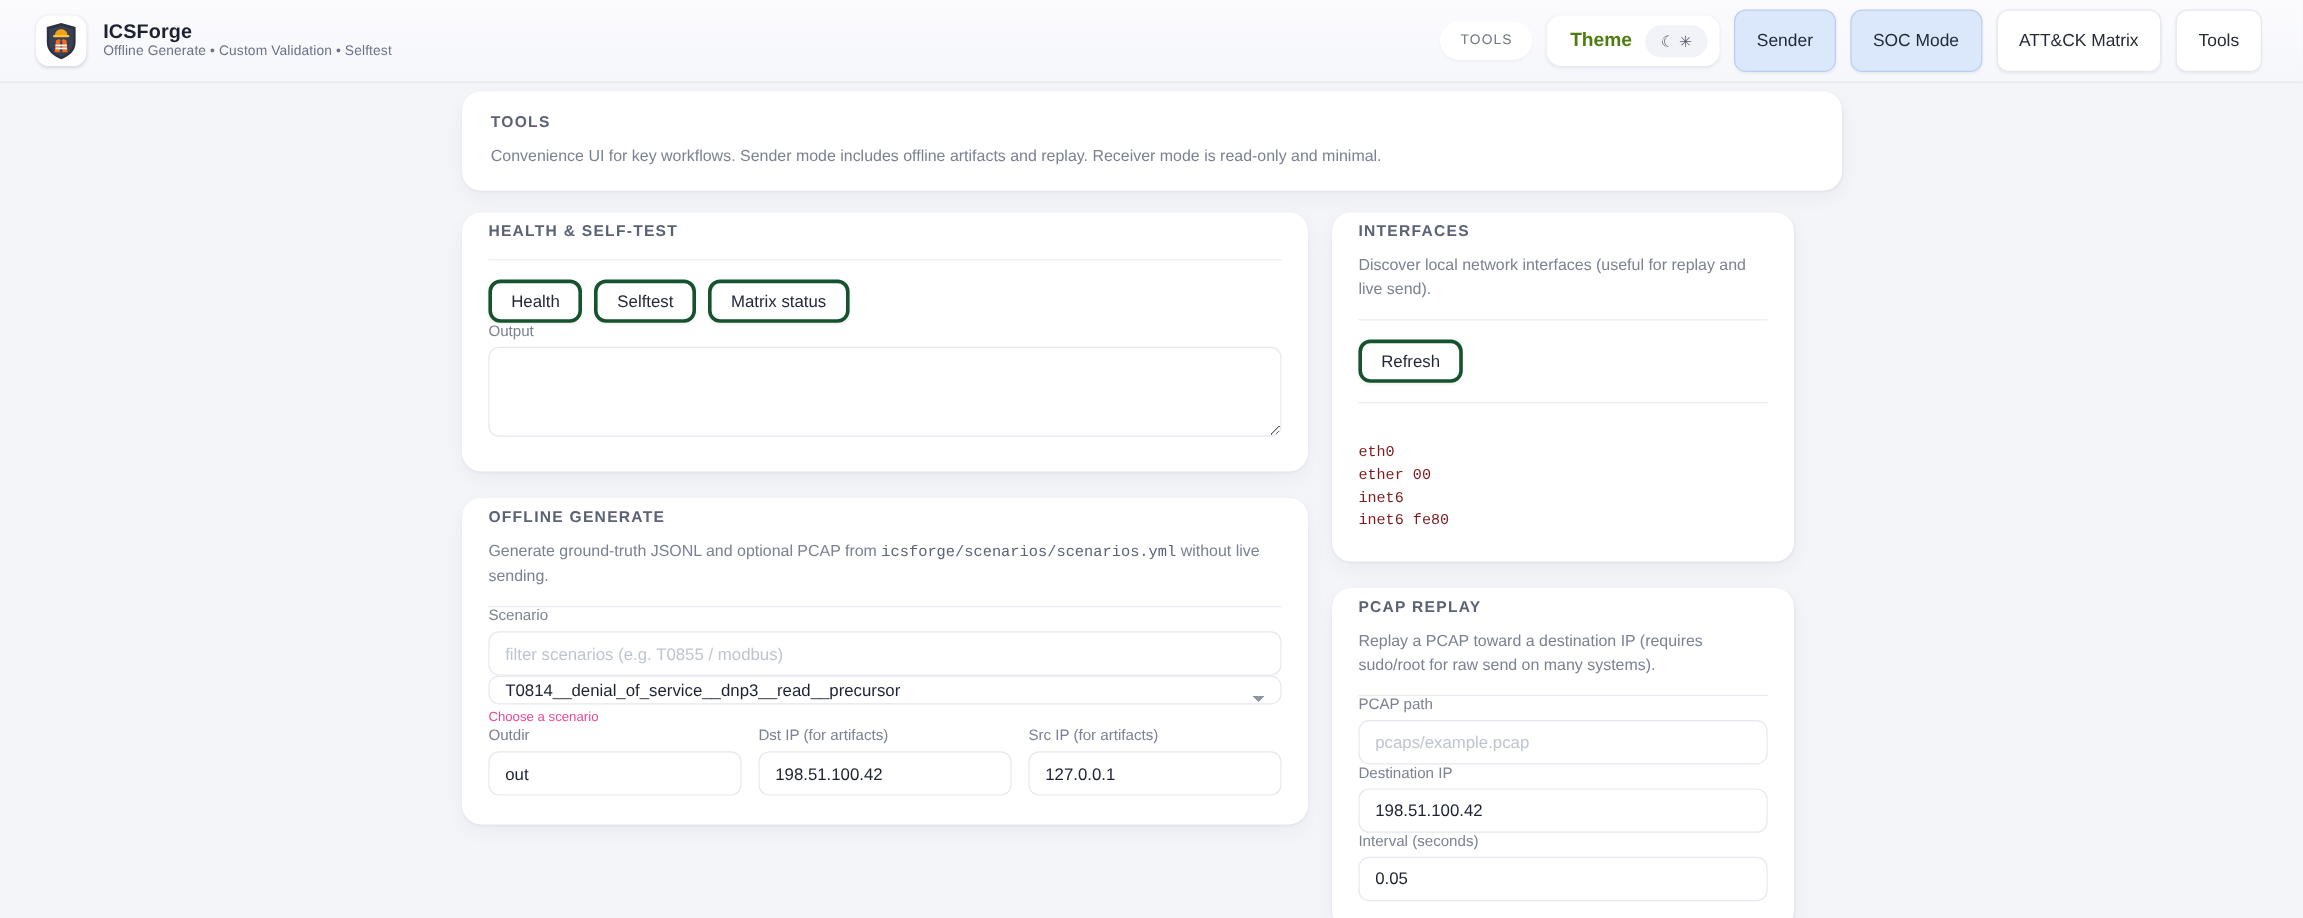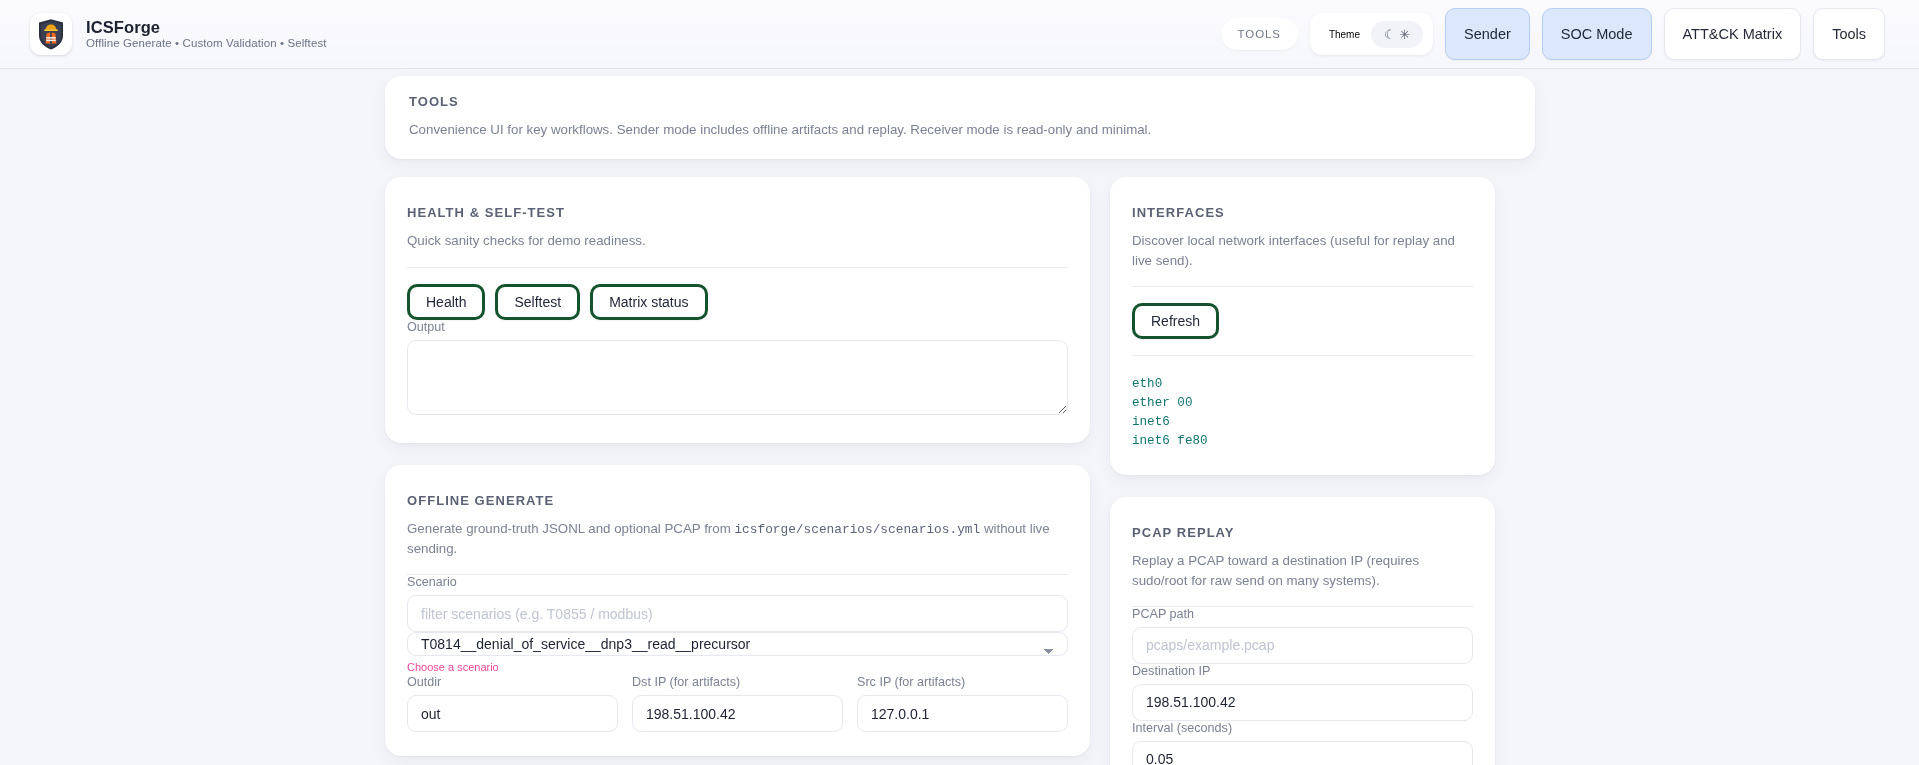--- a/index.html
+++ b/index.html
@@ -55,21 +55,21 @@
     font-size: 11.5px; letter-spacing: .9px;
     box-shadow: 0 1px 2px rgba(20,24,55,.05);
   }
   .theme-box {
     height: 42px; padding: 0 10px 0 19px;
     display: flex; align-items: center; gap: 11px;
     border-radius: 12px;
     background: #ffffff;
     box-shadow: 0 1px 3px rgba(20,24,55,.08);
   }
-  .theme-label { font-size: 10px; color: #000000; }
+  .theme-label { font-size: 16px; color: #4d7c0f; font-weight: bold; }
   .theme-toggle {
     height: 27px; min-width: 52px;
     padding: 0 10px;
     border-radius: 999px;
     background: #f2f3f8;
     display: flex; align-items: center; justify-content: center; gap: 4px;
     font-size: 13px; color: #5a6072;
     border: none;
     cursor: pointer;
   }
@@ -122,21 +122,21 @@
 
   .grid {
     margin-top: 18px;
     display: grid;
     grid-template-columns: 705px 385px;
     gap: 20px;
     align-items: start;
   }
   .col { display: flex; flex-direction: column; gap: 22px; }
 
-  .pane { padding: 28px 22px 24px 22px; }
+  .pane { padding: 8px 22px 24px 22px; }
   .rule { height: 1px; background: #ececf2; margin: 16px 0 0 0; }
 
   .btn-row { display: flex; gap: 10px; margin-top: 16px; flex-wrap: wrap; }
   .soft-btn {
     height: 36px; padding: 0 16px;
     border-radius: 10px;
     border: 3px solid #14532d;
     background: #ffffff;
     color: #23283a;
     font-family: inherit;
@@ -186,25 +186,25 @@
     background: #ffffff;
     padding: 9px 12px;
     font-family: "Liberation Mono", "DejaVu Sans Mono", monospace;
     font-size: 12.5px;
     color: #1d2232;
     outline: none;
     resize: vertical;
   }
 
   .mono-out {
-    margin-top: 19px;
+    margin-top: 32px;
     font-family: "Liberation Mono", "DejaVu Sans Mono", monospace;
     font-size: 12.6px;
     line-height: 1.52;
-    color: #0f766e;
+    color: #7f1d1d;
     white-space: pre;
   }
 
   .three-col {
     display: grid;
     grid-template-columns: 1fr 1fr 1fr;
     gap: 14px;
     margin-top: 2px;
   }
 </style>
@@ -255,21 +255,20 @@
       <div class="kicker">TOOLS</div>
       <div class="card-desc">Convenience UI for key workflows. Sender mode includes offline artifacts and replay. Receiver mode is read-only and minimal.</div>
     </div>
 
     <div class="grid">
 
       <div class="col">
 
         <div class="card pane">
           <div class="kicker">HEALTH &amp; SELF-TEST</div>
-          <div class="card-desc">Quick sanity checks for demo readiness.</div>
           <div class="rule"></div>
 
           <div class="btn-row">
             <button class="soft-btn">Health</button>
             <button class="soft-btn">Selftest</button>
             <button class="soft-btn">Matrix status</button>
           </div>
 
           <div class="field">
             <span class="field-label">Output</span>

